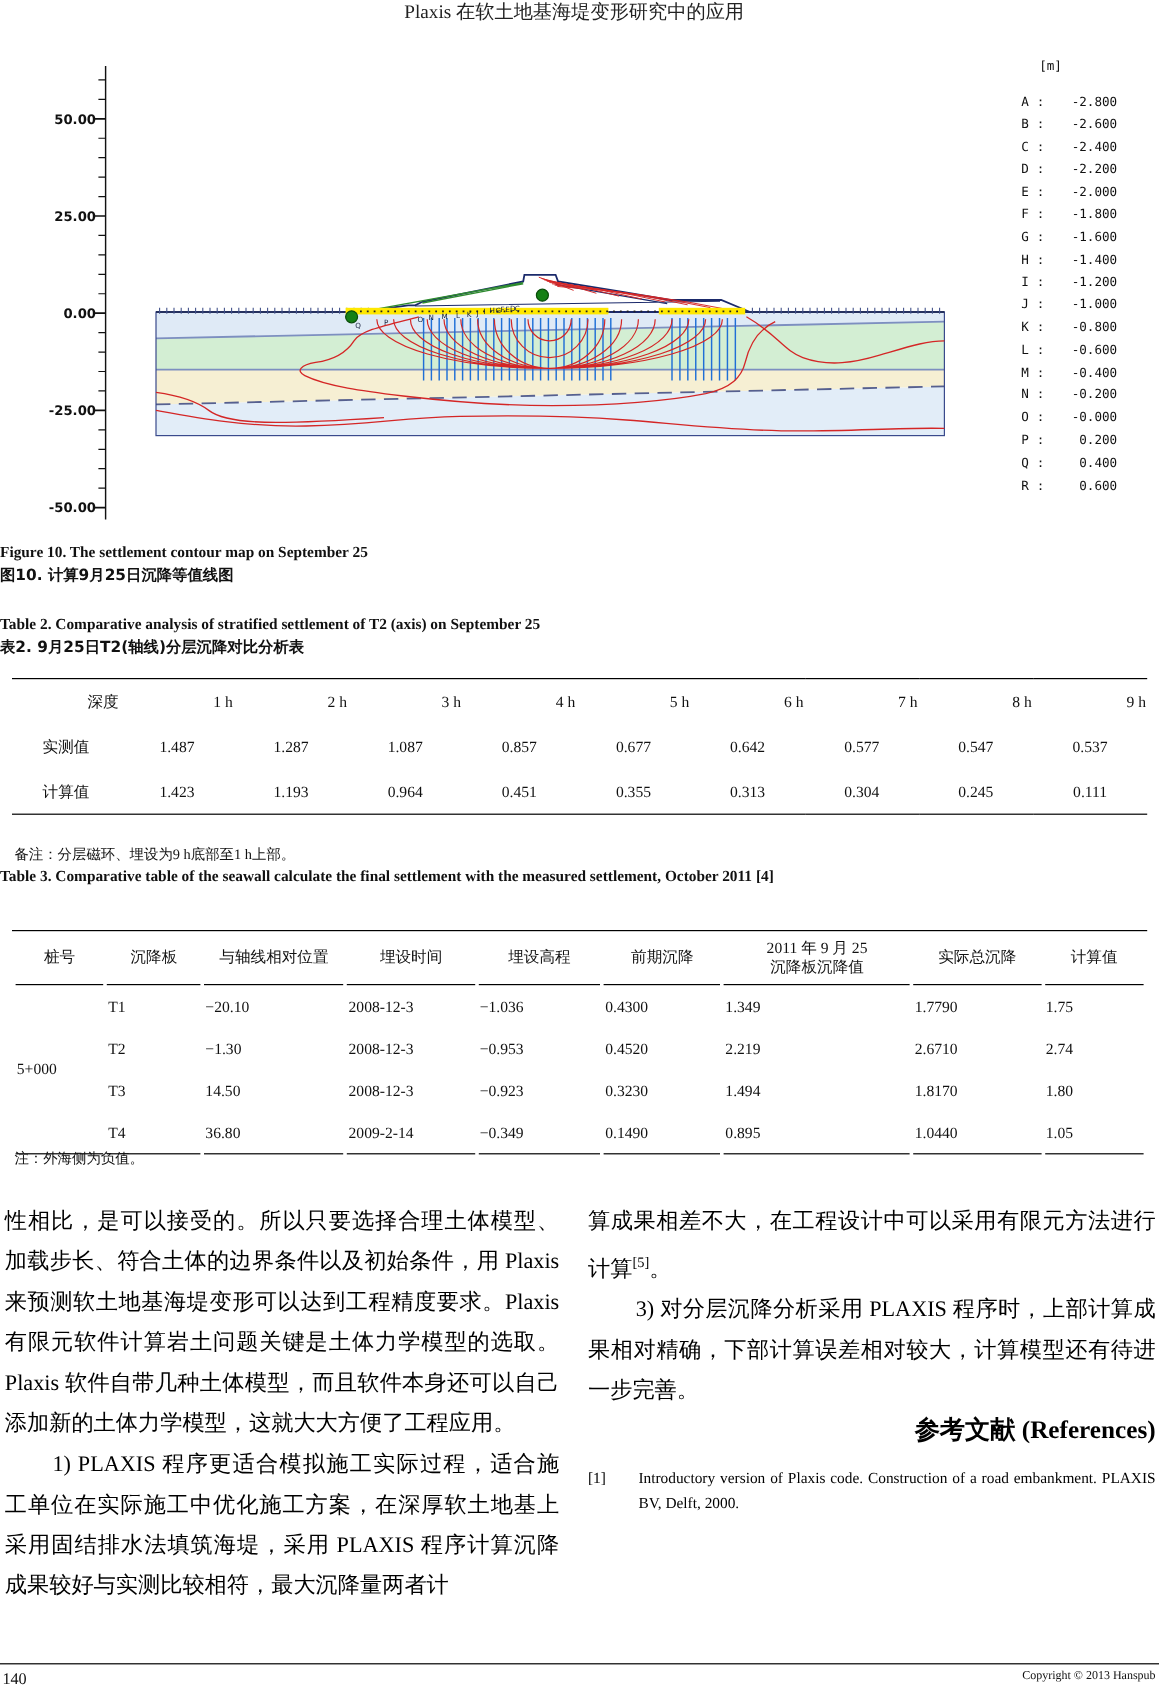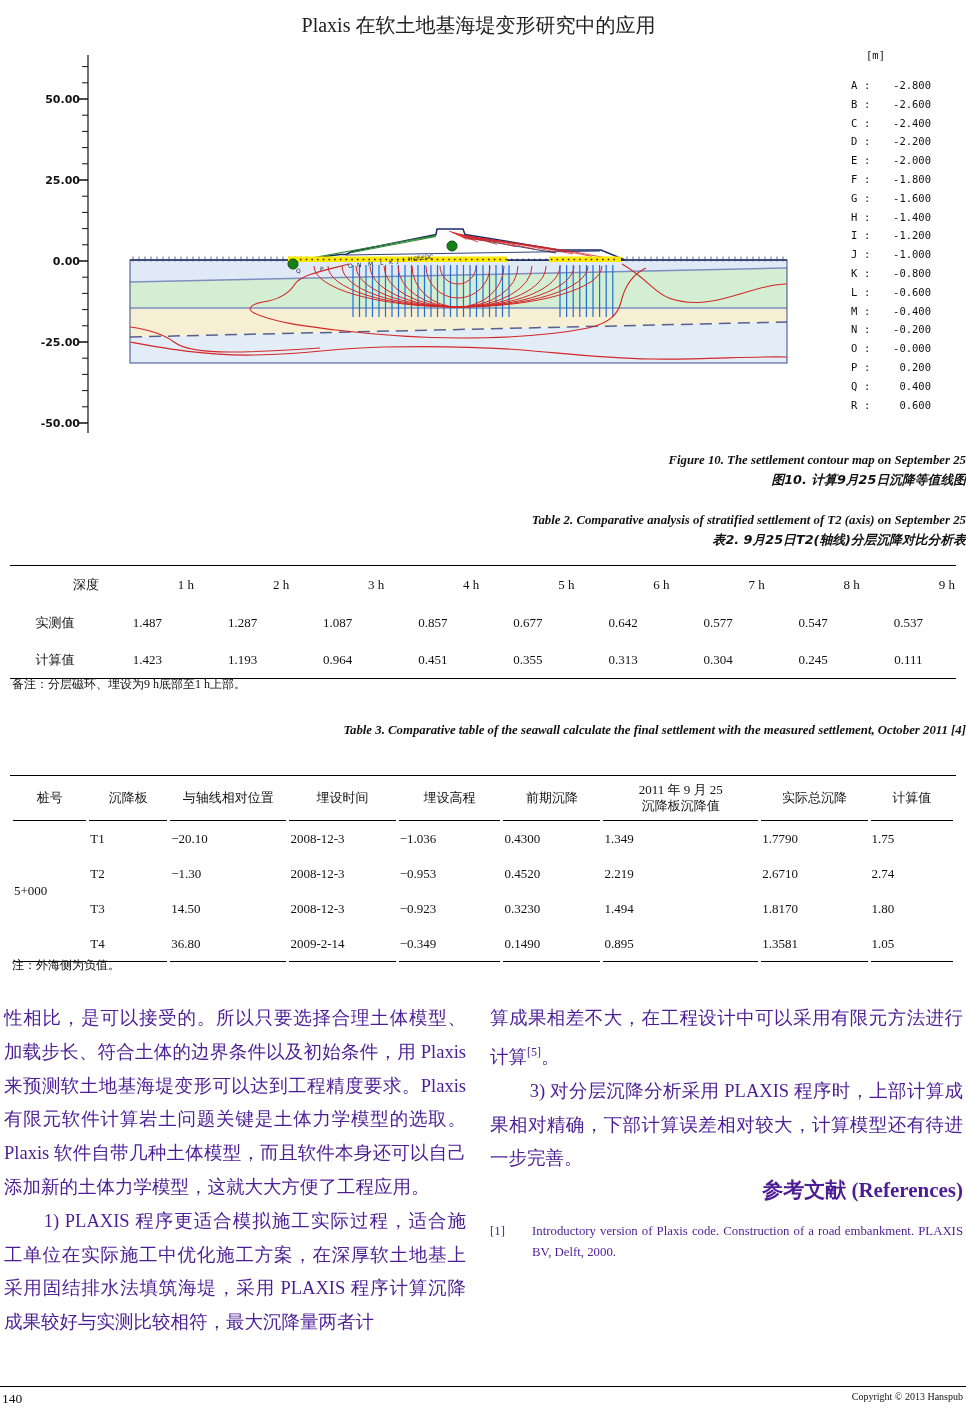--- a/index.html
+++ b/index.html
@@ -1,49 +1,49 @@
 <!DOCTYPE html>
 <html><head>
 <meta charset="utf-8">
 <style>
   html,body{margin:0;padding:0;background:#fff;}
   body{width:966px;height:1414px;position:relative;font-family:"Liberation Serif",serif;color:#111;overflow:hidden;}
   .abs{position:absolute;}
   
-  .hdr{top:12px;left:0;width:957px;text-align:center;font-size:20px;color:#222;}
+  .hdr{top:0;left:0;width:957px;text-align:center;font-size:16px;color:#222;}
   
   .figwrap{top:45px;left:0;width:966px;height:402px;}
   .legend{left:851px;top:31px;width:80px;font-family:"DejaVu Sans Mono",monospace;font-size:10.5px;color:#111;}
   .legend .row{display:flex;height:18.8px;line-height:18.8px;}
   .legend .lk{width:13px;}
   .legend .lc{width:10px;}
   .legend .lv{flex:1;text-align:right;}
   .unitlab{left:866px;top:4px;font-family:"DejaVu Sans Mono",monospace;font-size:10.5px;color:#111;}
   .axlab{font-family:"DejaVu Sans",sans-serif;font-size:11px;font-weight:bold;fill:#111;}
   .clab{font-family:"DejaVu Sans",sans-serif;font-size:6px;fill:#16203d;}
   
-  .capblock{left:0;width:966px;text-align:right;line-height:20px;font-style:italic;}
+  .capblock{left:0;width:966px;text-align:left;line-height:20px;}
   .cap-en{font-size:12.8px;font-weight:bold;font-family:"Liberation Serif",serif;}
   .cap-zh{font-size:12.8px;font-weight:bold;font-family:"DejaVu Sans",sans-serif;}
   sup{font-size:0.65em;}
   
   .t2wrap{left:10px;top:565px;width:946px;}
   .t3wrap{left:10px;top:775px;width:946px;}
   table{width:100%;font-size:13px;font-family:"Liberation Serif",serif;color:#111;}
   table.t2{border-collapse:collapse;border-top:1.5px solid #000;border-bottom:1.5px solid #000;}
   table.t2 th{font-weight:normal;height:36px;text-align:right;}
   table.t2 td{height:35px;text-align:center;}
   table.t3{border-collapse:separate;border-spacing:3px 0;border-top:1.5px solid #000;}
   table.t3 th{font-weight:normal;height:42px;text-align:center;vertical-align:middle;border-bottom:1px solid #000;line-height:1.25;}
   table.t3 td{height:33px;}
   table.t3 tr.last td{border-bottom:1.5px solid #000;}
   table.t3 td.pile{border-bottom:1.5px solid #000;}
   .tnote{font-size:12px;color:#111;}
   
-  .col{font-size:18.5px;line-height:33.8px;text-align:justify;color:#4c1d95;}
+  .col{font-size:18.5px;line-height:33.8px;text-align:justify;color:#000000;}
   .col p{margin:0;}
   .col p.ind{text-indent:2.15em;}
   .lcol{left:4px;top:1002px;width:462px;}
   .rcol{left:490px;top:1002px;width:473px;}
   .refhead{margin-top:33px;font-size:21px;font-weight:bold;line-height:28px;text-align:right;text-indent:0;}
   .refhead .zh{font-family:"DejaVu Sans",sans-serif;}
   .refhead .en{font-family:"Liberation Serif",serif;}
   .refitem{margin-top:17px;display:flex;font-size:12.8px;line-height:21px;text-align:justify;}
   .refnum{width:42px;flex:0 0 42px;text-indent:0;}
   .reftext{flex:1;text-indent:0;}
@@ -290,21 +290,21 @@
       <td>0.451</td>
       <td>0.355</td>
       <td>0.313</td>
       <td>0.304</td>
       <td>0.245</td>
       <td>0.111</td>
     </tr>
   </tbody>
     </table>
 </div>
-<div class="abs tnote" style="left:12px;top:676px">备注：分层磁环、埋设为9 h底部至1 h上部。</div>
+<div class="abs tnote" style="left:12px;top:704px">备注：分层磁环、埋设为9 h底部至1 h上部。</div>
 
 <div class="abs capblock" style="top:720px">
   <div class="cap-en">Table 3. Comparative table of the seawall calculate the final settlement with the measured settlement, October 2011 [4]</div>
 </div>
 
 <div class="abs t3wrap">
   <table class="t3">
     <colgroup>
         <col style="width:8%">
         <col style="width:8.5%">
@@ -361,21 +361,21 @@
       <td>1.8170</td>
       <td>1.80</td>
     </tr>
     <tr class="last">
       <td>T4</td>
       <td>36.80</td>
       <td>2009-2-14</td>
       <td>−0.349</td>
       <td>0.1490</td>
       <td>0.895</td>
-      <td>1.3581</td>
+      <td>1.0440</td>
       <td>1.05</td>
     </tr>
     </tbody>
   </table>
 </div>
 <div class="abs tnote" style="left:12px;top:957px">注：外海侧为负值。</div>
 
 <div class="abs col lcol">
   <p>性相比，是可以接受的。所以只要选择合理土体模型、加载步长、符合土体的边界条件以及初始条件，用 Plaxis 来预测软土地基海堤变形可以达到工程精度要求。Plaxis 有限元软件计算岩土问题关键是土体力学模型的选取。Plaxis 软件自带几种土体模型，而且软件本身还可以自己添加新的土体力学模型，这就大大方便了工程应用。</p>
   <p class="ind">1) PLAXIS 程序更适合模拟施工实际过程，适合施工单位在实际施工中优化施工方案，在深厚软土地基上采用固结排水法填筑海堤，采用 PLAXIS 程序计算沉降成果较好与实测比较相符，最大沉降量两者计</p>

